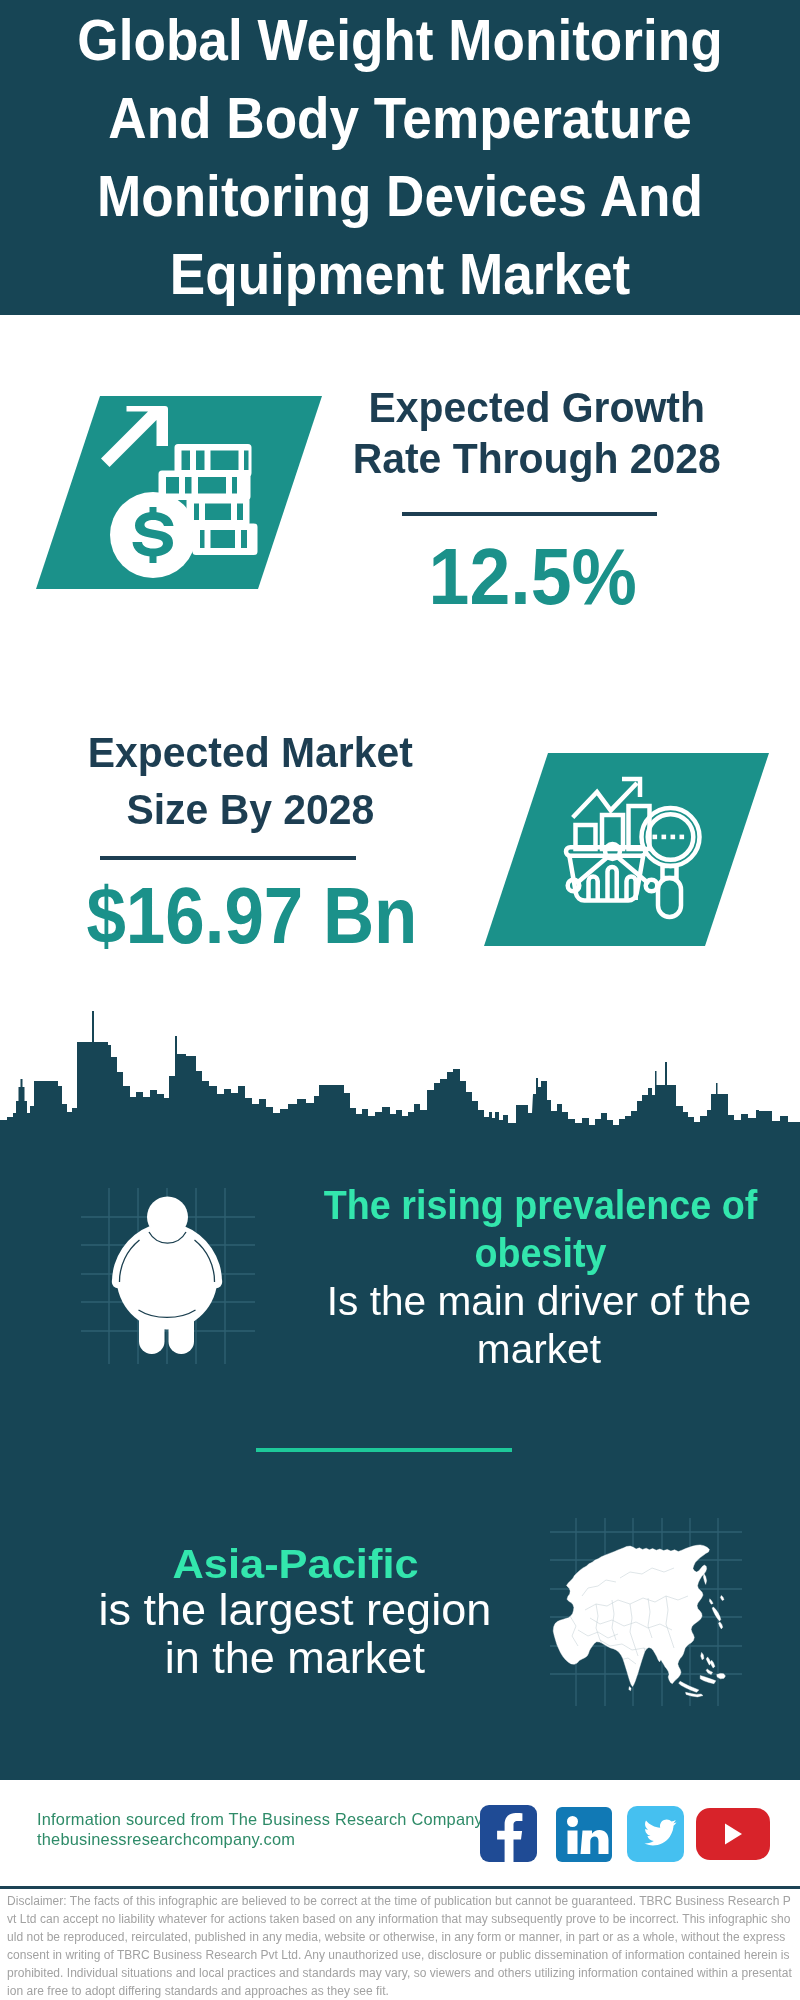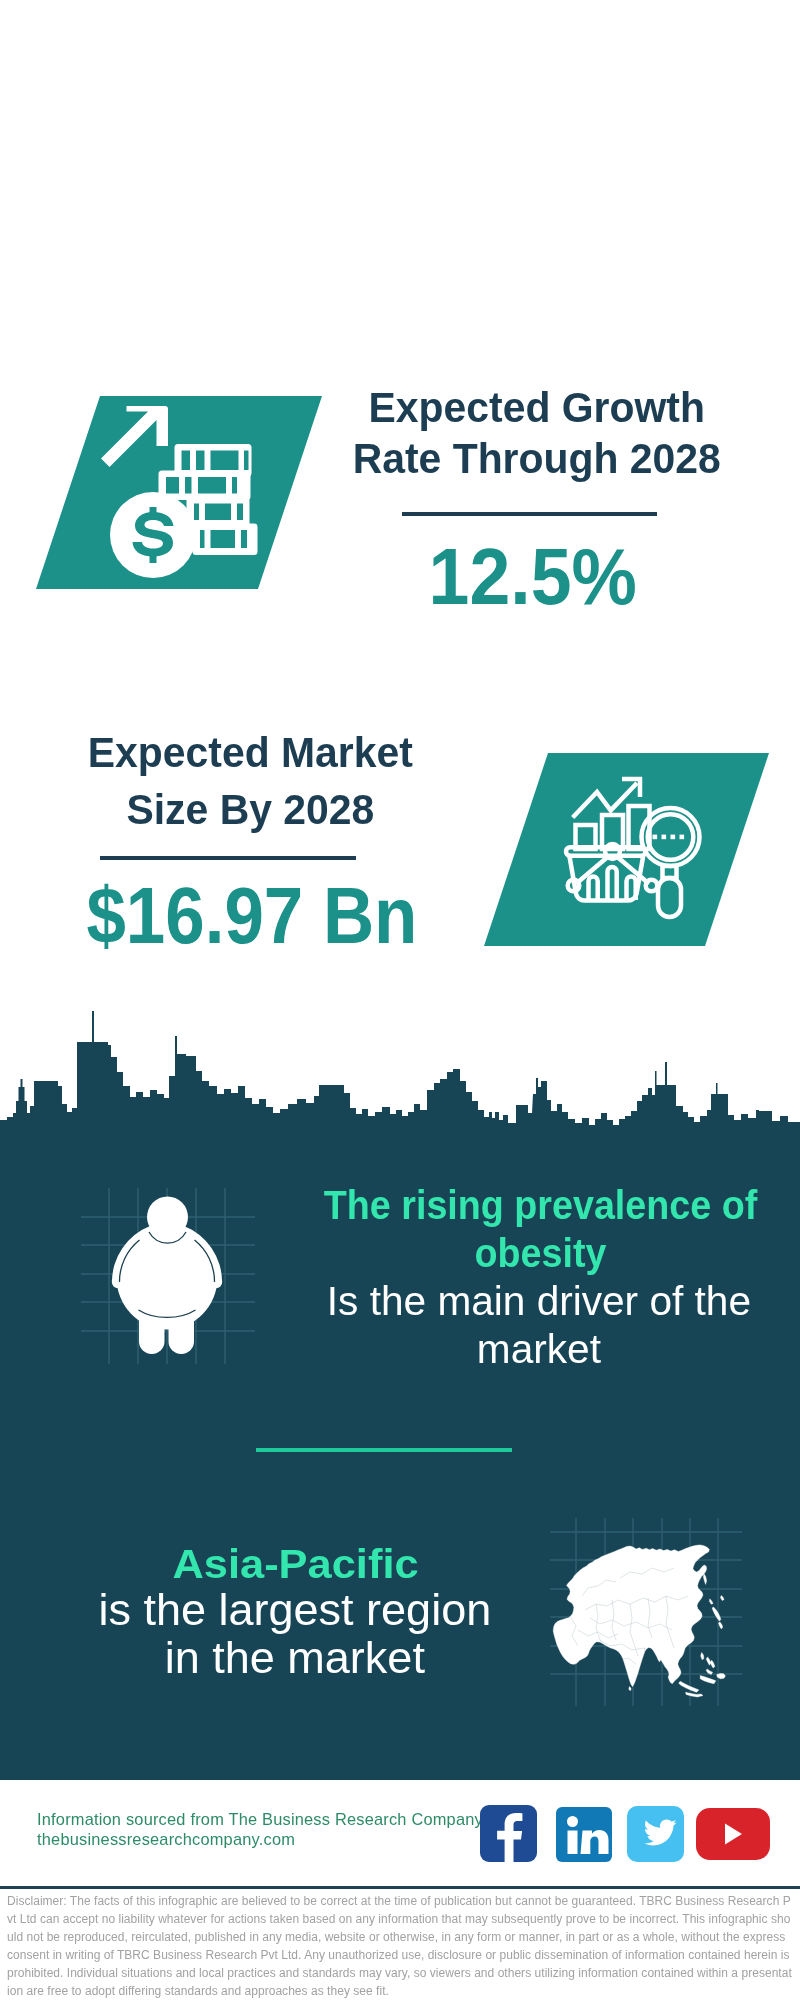--- a/index.html
+++ b/index.html
@@ -46,20 +46,23 @@
 
 .s1-title{position:absolute;left:321px;top:382px;width:400px;text-align:center;color:#1d3e52;font-size:43px;font-weight:bold;line-height:51px;transform:scaleX(.951);transform-origin:521px 0}
 .s1-rule{position:absolute;left:402px;top:512px;width:255px;height:4px;background:#1d3e52}
 .s1-val{position:absolute;left:311px;top:537px;width:400px;text-align:center;color:#1b918a;font-size:79px;font-weight:bold;line-height:80px;transform:scaleX(.93);transform-origin:511px 0}
 </style>
 </head>
 <body>
 
 <div class="page">
 
+  <div class="header">
+    <div class="header-title">Global Weight Monitoring And Body Temperature Monitoring Devices And Equipment Market</div>
+  </div>
 
   <div class="para para1"></div>
   <svg class="icon-money" viewBox="100 395 180 195">
   <g fill="#ffffff">
     <path d="M126.5 406 h38.5 a3 3 0 0 1 3 3 v37 h-11.5 v-26 l-47 47 l-8.5 -8.5 l47 -47 h-21.5 z"></path>
     <path d="M178 444 h70 a3.5 3.5 0 0 1 3.5 3.5 v25.5 a3.5 3.5 0 0 1 -3.5 3.5 h-70 a3.5 3.5 0 0 1 -3.5 -3.5 v-25.5 a3.5 3.5 0 0 1 3.5 -3.5 z M181.5 450.5 v19.5 h8.5 v-19.5 z M196 450.5 v19.5 h8.5 v-19.5 z M210.5 450.5 v19.5 h28 v-19.5 z M244 450.5 v19.5 h4.5 v-19.5 z"></path>
     <path d="M162 470.5 h85 a3.5 3.5 0 0 1 3.5 3.5 v22.5 a3.5 3.5 0 0 1 -3.5 3.5 h-85 a3.5 3.5 0 0 1 -3.5 -3.5 v-22.5 a3.5 3.5 0 0 1 3.5 -3.5 z M166 477 v16.5 h13 v-16.5 z M185 477 v16.5 h6.5 v-16.5 z M198 477 v16.5 h28 v-16.5 z M232 477 v16.5 h5 v-16.5 z"></path>
     <path d="M190 497 h56 a3.5 3.5 0 0 1 3.5 3.5 v22.5 a3.5 3.5 0 0 1 -3.5 3.5 h-56 a3.5 3.5 0 0 1 -3.5 -3.5 v-22.5 a3.5 3.5 0 0 1 3.5 -3.5 z M194 503.5 v16.5 h5 v-16.5 z M205 503.5 v16.5 h26 v-16.5 z M237 503.5 v16.5 h6 v-16.5 z"></path>
     <path d="M196 523.5 h58 a3.5 3.5 0 0 1 3.5 3.5 v24.5 a3.5 3.5 0 0 1 -3.5 3.5 h-58 a3.5 3.5 0 0 1 -3.5 -3.5 v-24.5 a3.5 3.5 0 0 1 3.5 -3.5 z M200 530 v18 h4.5 v-18 z M210.5 530 v18 h24.5 v-18 z M241 530 v18 h6 v-18 z"></path>
     <circle cx="153" cy="535" r="43"></circle>

